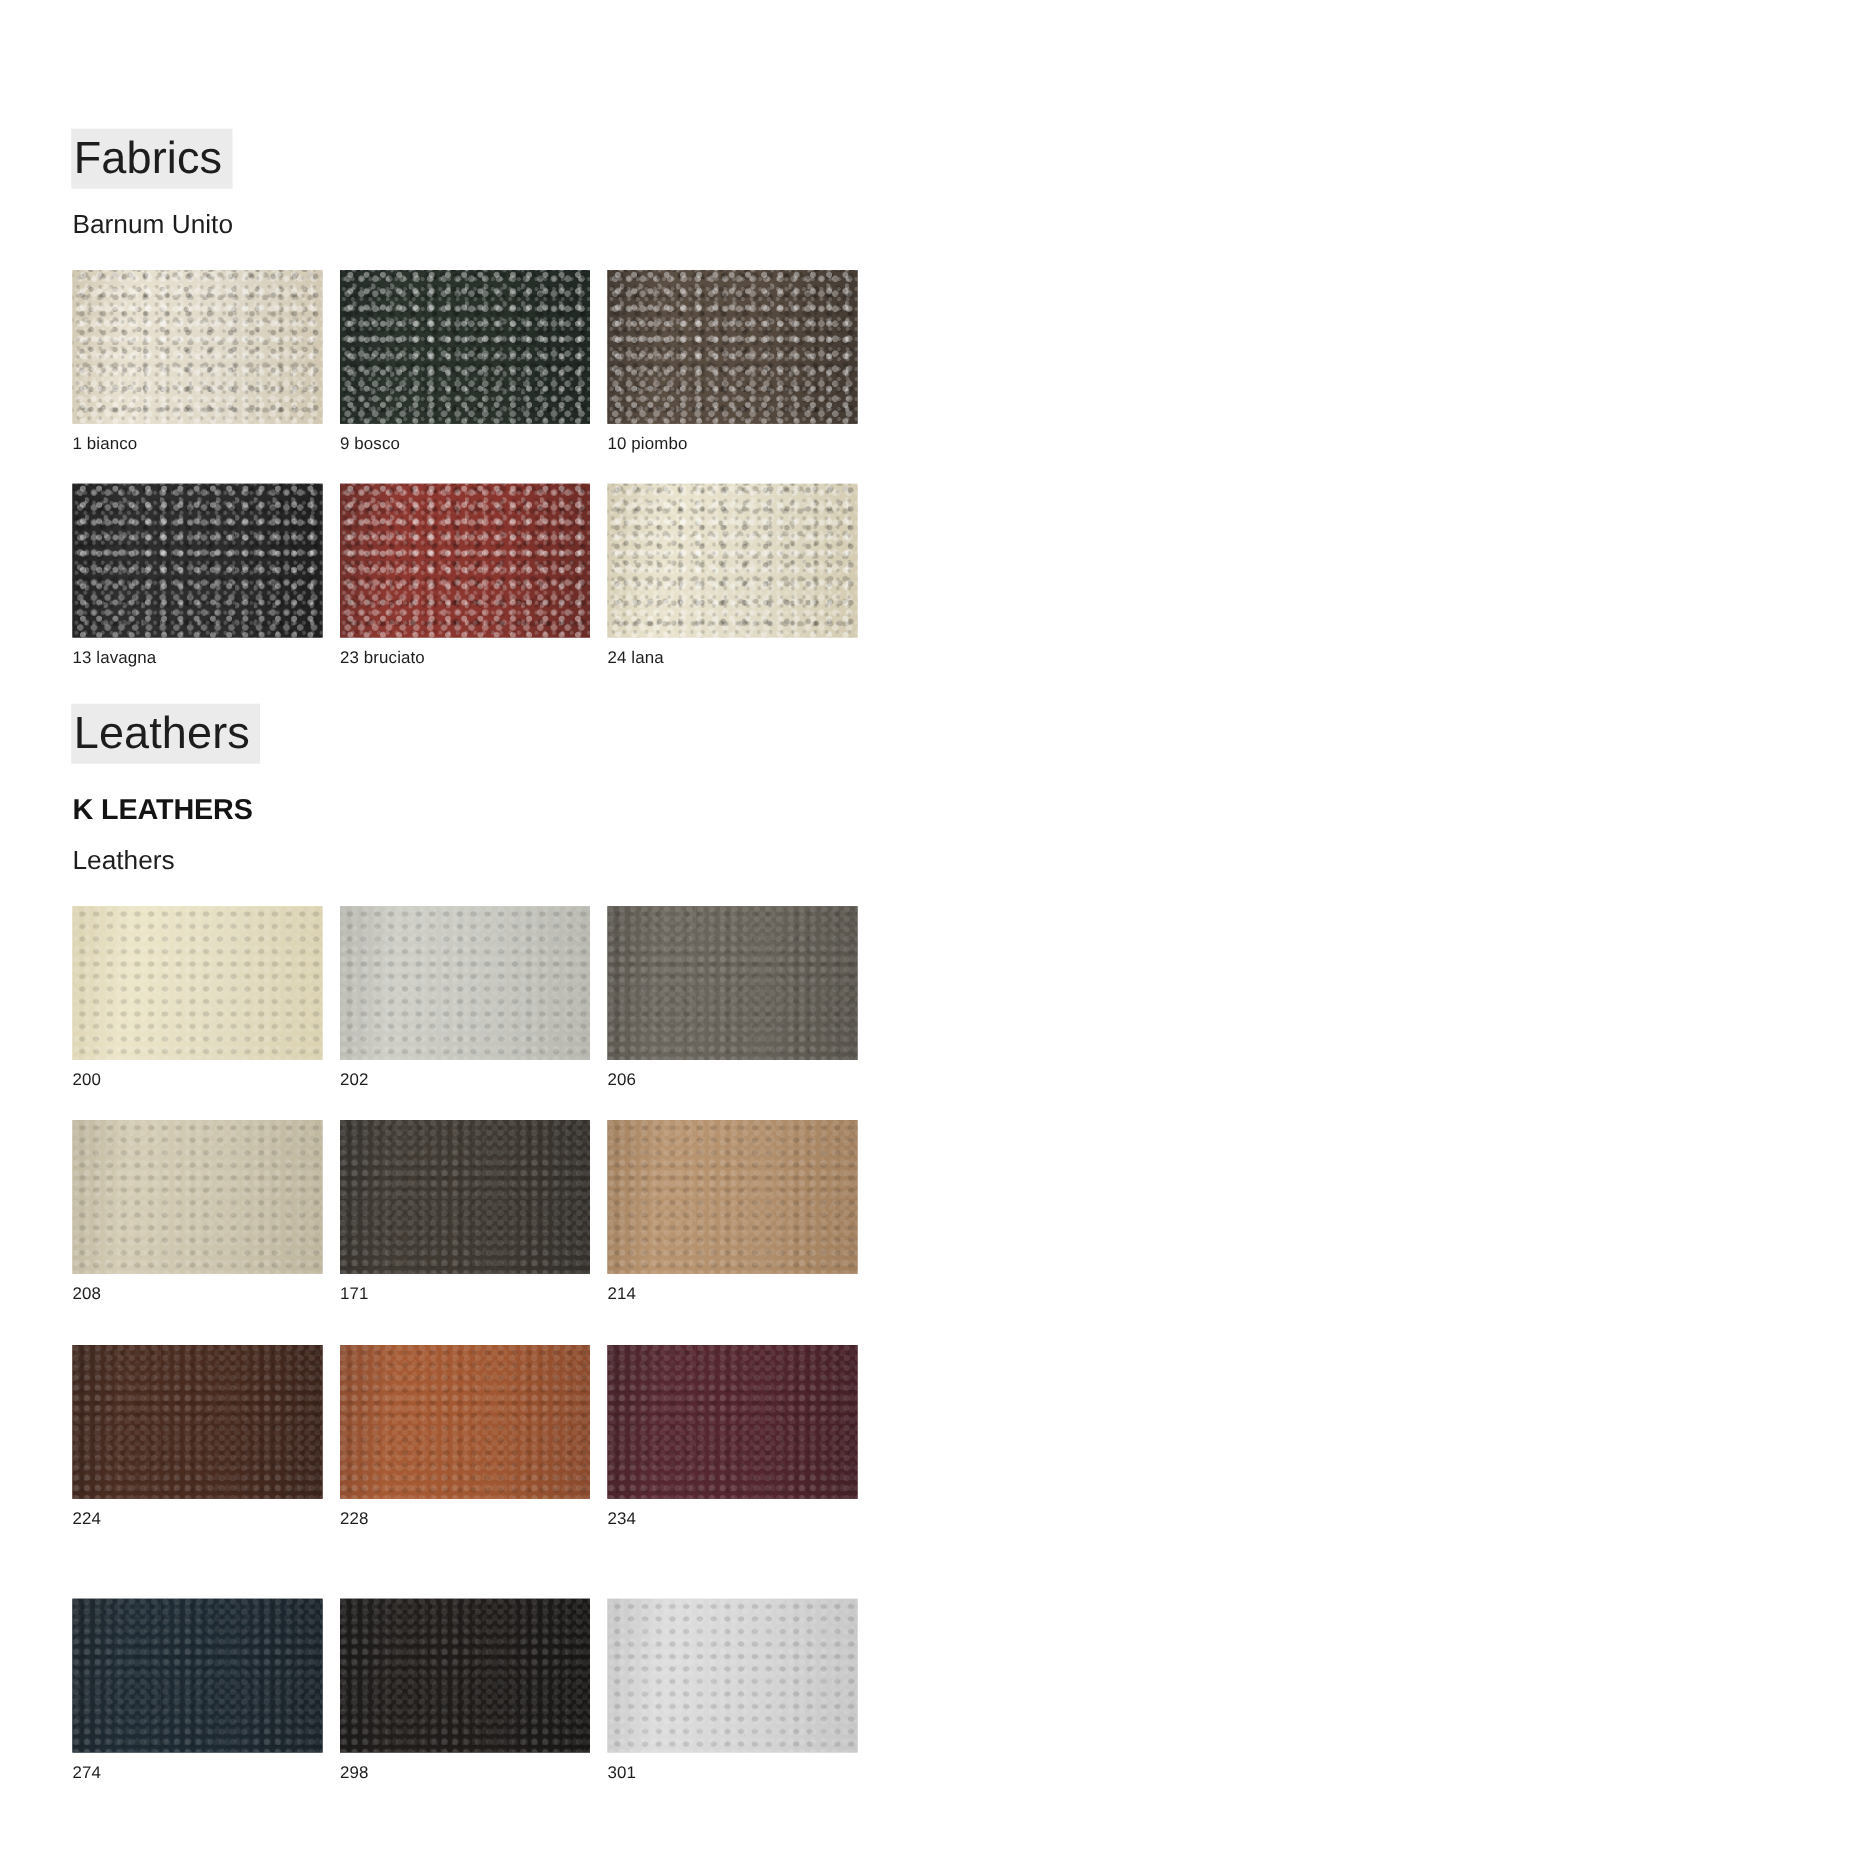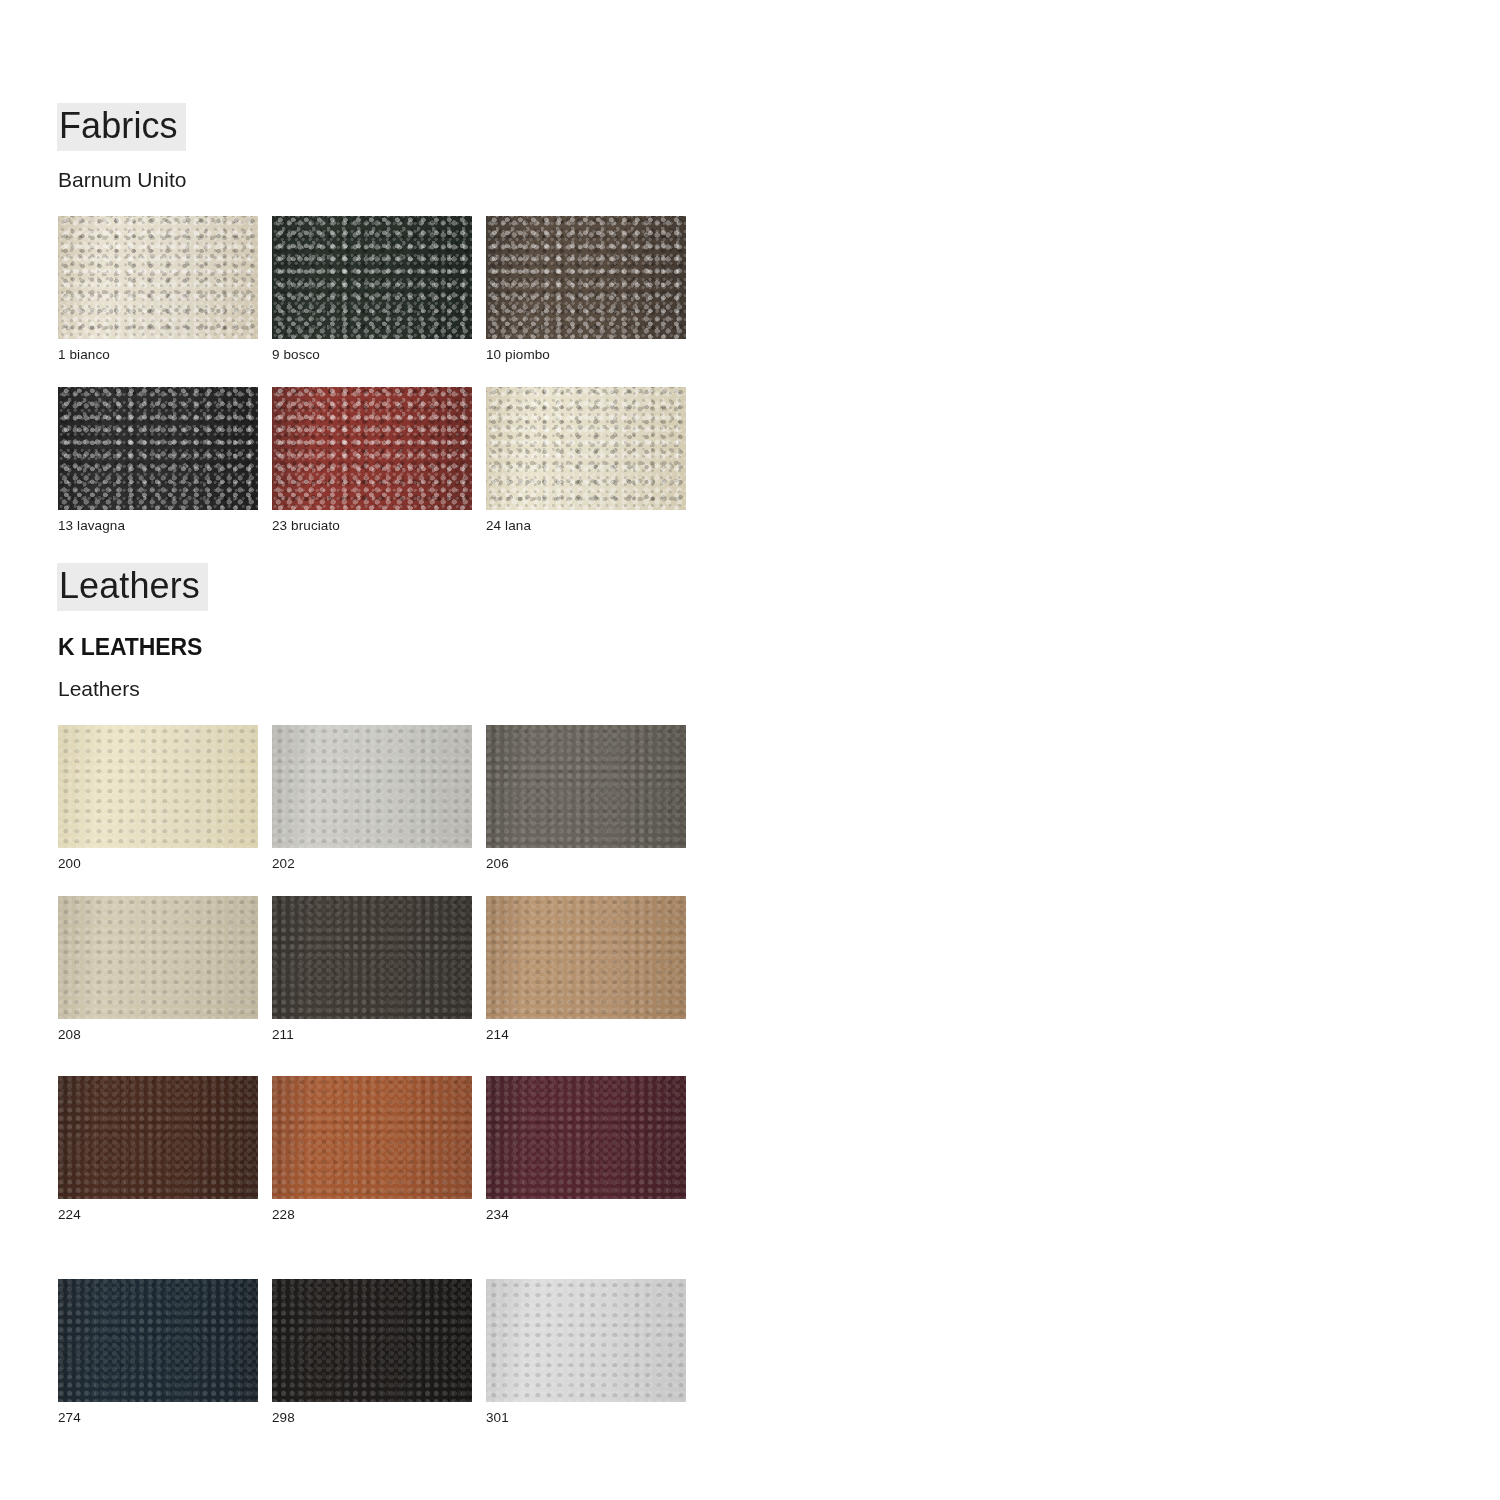--- a/index.html
+++ b/index.html
@@ -249,21 +249,21 @@
       <div class="swatch-chip tex-leather" style="background-color: rgb(211, 203, 179); background-image: linear-gradient(96deg, rgb(187, 178, 153) 0%, rgb(211, 203, 179) 22%, rgb(211, 203, 179) 62%, rgb(187, 178, 153) 100%);">
         <div class="sheen"></div>
       </div>
       <div class="swatch-label">208</div>
     </div>
 
     <div class="swatch-cell">
       <div class="swatch-chip tex-leather" style="background-color: rgb(65, 59, 52); background-image: linear-gradient(96deg, rgb(44, 40, 35) 0%, rgb(65, 59, 52) 22%, rgb(65, 59, 52) 62%, rgb(44, 40, 35) 100%);">
         <div class="sheen"></div>
       </div>
-      <div class="swatch-label">211</div>
+      <div class="swatch-label">171</div>
     </div>
 
     <div class="swatch-cell">
       <div class="swatch-chip tex-leather" style="background-color: rgb(184, 148, 112); background-image: linear-gradient(96deg, rgb(157, 122, 87) 0%, rgb(184, 148, 112) 22%, rgb(184, 148, 112) 62%, rgb(157, 122, 87) 100%);">
         <div class="sheen"></div>
       </div>
       <div class="swatch-label">214</div>
     </div>
 
   </div>

